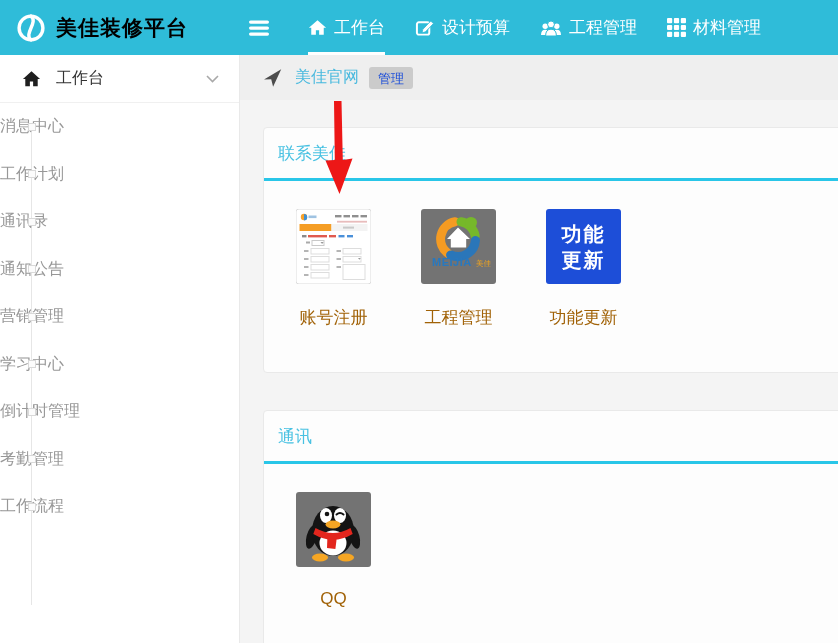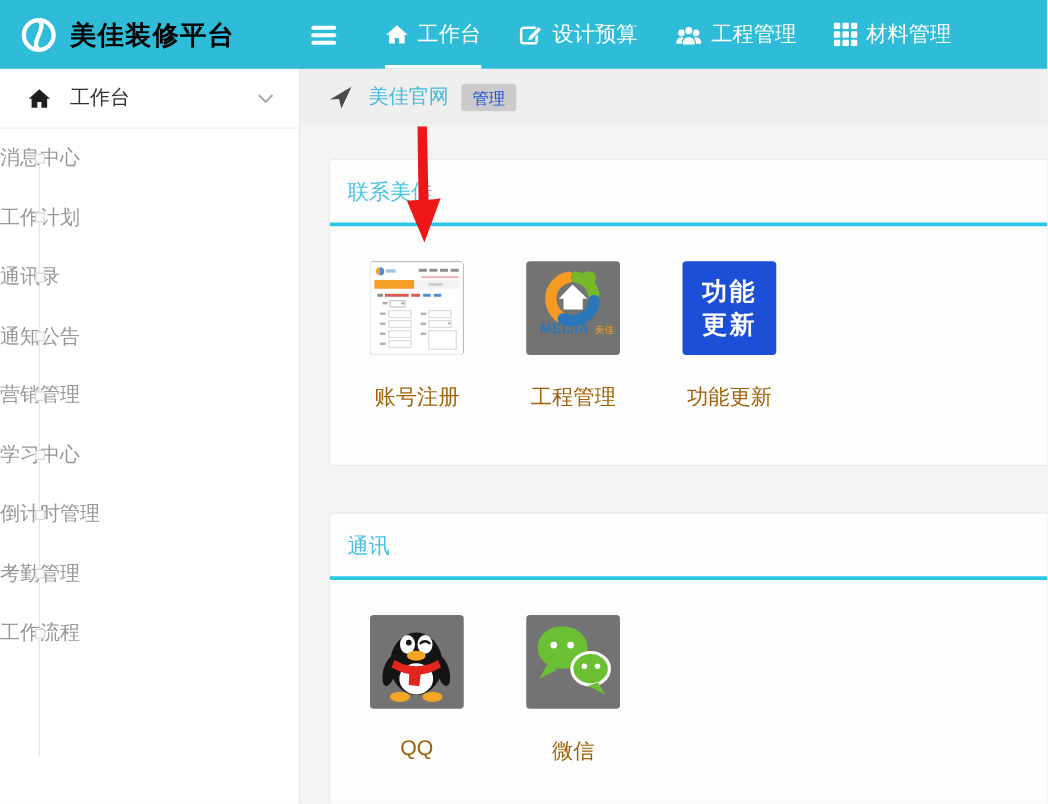--- a/index.html
+++ b/index.html
@@ -272,35 +272,20 @@
               <circle cx="31" cy="22" r="2.3" fill="#141414"></circle>
               <path d="M40.5 22.5 q3.5 -3 7 0" fill="none" stroke="#141414" stroke-width="2" stroke-linecap="round"></path>
               <ellipse cx="37" cy="32.5" rx="7.5" ry="4" fill="#f6a623"></ellipse>
               <path d="M19.5 36 q17.5 10 35 0 l2.2 6 q-19.7 11.5 -39.4 0 z" fill="#e3261d"></path>
               <path d="M31.5 42.5 l9.5 1 -1.6 13.5 -8.4 -1.1 z" fill="#e3261d"></path>
             </svg>
           </div>
           <div class="app-label">QQ</div>
         </div>
 
-        <div class="app">
-          <div class="tile">
-            <svg width="75" height="75" viewBox="0 0 75 75">
-              <ellipse cx="29" cy="26" rx="20" ry="17" fill="#6abf33"></ellipse>
-              <path d="M17 39 L10.5 51 L25 43.5 Z" fill="#6abf33"></path>
-              <circle cx="22" cy="24" r="2.7" fill="#fff"></circle>
-              <circle cx="35.5" cy="24" r="2.7" fill="#fff"></circle>
-              <ellipse cx="51.5" cy="43" rx="15" ry="13" fill="#6abf33" stroke="#fff" stroke-width="2.5"></ellipse>
-              <path d="M57.5 54 L63 63.5 L49.5 56.5 Z" fill="#6abf33"></path>
-              <circle cx="46.5" cy="41" r="2.2" fill="#fff"></circle>
-              <circle cx="57" cy="41" r="2.2" fill="#fff"></circle>
-            </svg>
-          </div>
-          <div class="app-label">微信</div>
-        </div>
 
       </div>
     </div>
   </div>
 
   <svg class="arrow-note" viewBox="0 0 38 94">
     <polygon points="14,0 21.5,0 22.8,59 32.5,57.5 19.5,93 5.5,59.5 14.8,59" fill="#ed1717"></polygon>
   </svg>
 
 </div>

